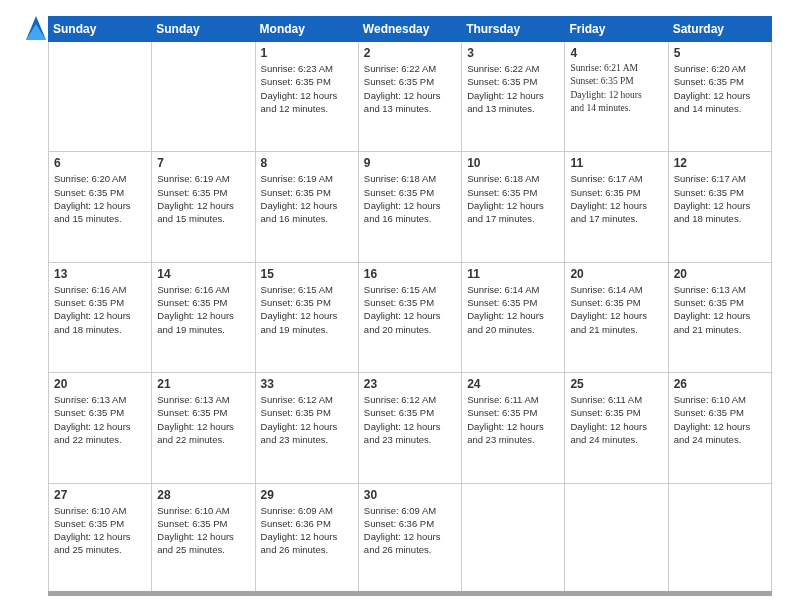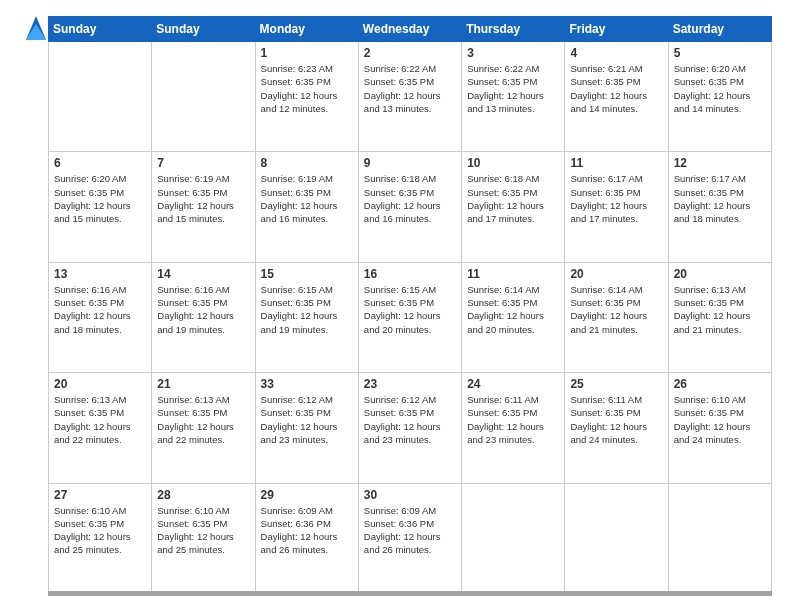--- a/index.html
+++ b/index.html
@@ -147,21 +147,21 @@
           </td>
           <td>
             <span class="day-num">3</span>
             <div class="day-info" style="white-space: pre-line;">Sunrise: 6:22 AM
 Sunset: 6:35 PM
 Daylight: 12 hours
 and 13 minutes.</div>
           </td>
           <td>
             <span class="day-num">4</span>
-            <div class="day-info" style="white-space: pre-line;">Sunrise: 6:21 AM
+            <div class="day-info" style="white-space: pre-line; font-family: Liberation Serif, serif;">Sunrise: 6:21 AM
 Sunset: 6:35 PM
 Daylight: 12 hours
 and 14 minutes.</div>
           </td>
           <td>
             <span class="day-num">5</span>
             <div class="day-info" style="white-space: pre-line;">Sunrise: 6:20 AM
 Sunset: 6:35 PM
 Daylight: 12 hours
 and 14 minutes.</div>

